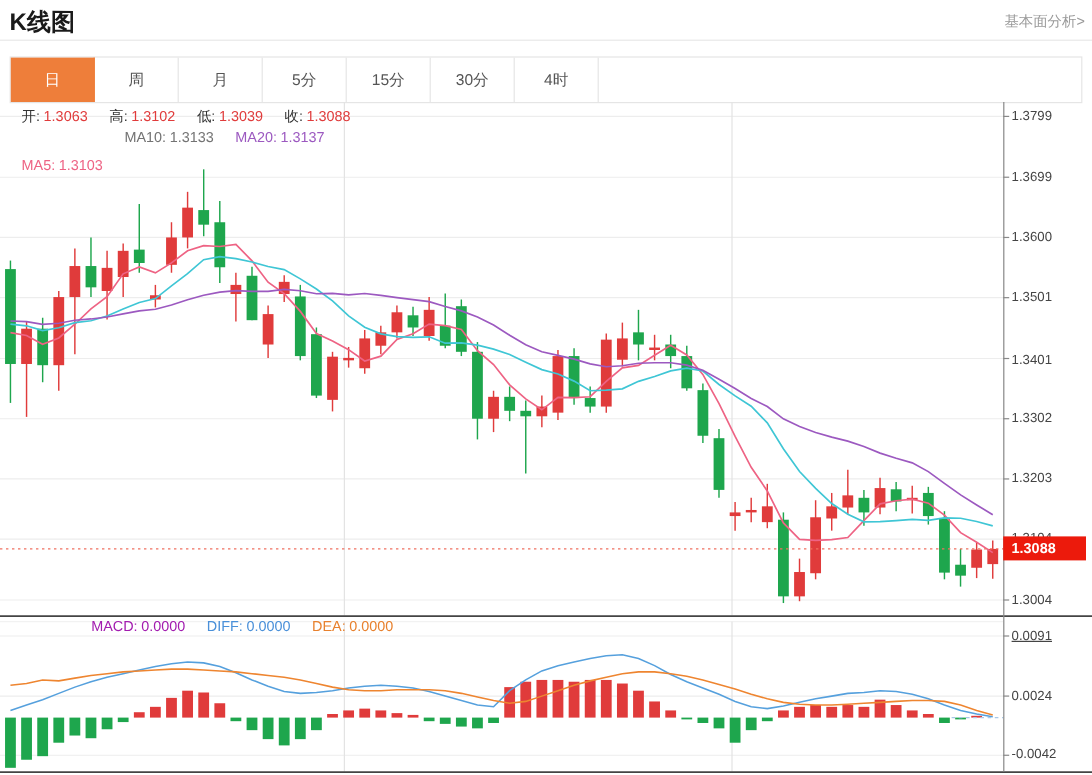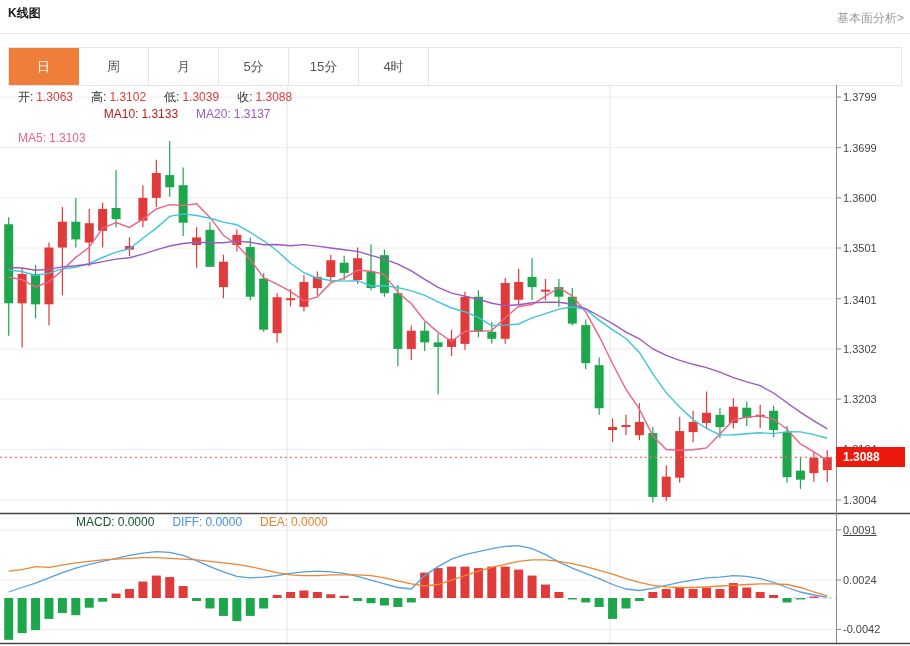--- a/index.html
+++ b/index.html
@@ -1,52 +1,53 @@
 <!DOCTYPE html>
 <html><head>
 <meta charset="utf-8">
 <style>
   html,body{margin:0;padding:0;background:#fff;}
   .stage{position:relative;width:910px;height:646px;background:#fff;overflow:hidden;
          font-family:"Liberation Sans","DejaVu Sans",sans-serif;}
-  .page-title{position:absolute;left:8px;top:5px;font-size:12px;font-weight:bold;color:#1a1a1a;}
+  .page-title{position:absolute;left:8px;top:5px;font-size:20px;font-weight:bold;color:#1a1a1a;}
   .analysis-link{position:absolute;right:6px;top:10px;font-size:12px;color:#999;cursor:pointer;}
   .header-divider{position:absolute;left:0;right:0;top:33px;border-top:1px solid #e8e8e8;}
   .tabs{position:absolute;left:8px;top:47px;width:892px;height:37px;display:flex;
         border:1px solid #e5e5e5;background:#fff;box-sizing:content-box;}
   .tab{width:70px;height:37px;line-height:37px;text-align:center;font-size:13px;color:#555;
        border-right:1px solid #e5e5e5;box-sizing:border-box;cursor:pointer;flex:0 0 auto;}
   .tab.active{background:#ee7e3a;color:#fff;border-right-color:#ee7e3a;}
   #chart-svg{position:absolute;left:0;top:0;}
   .inforow{position:absolute;left:18px;display:flex;gap:18px;font-size:12px;white-space:nowrap;text-align:right;}
   .inforow span{display:inline-block;}
   .lab{color:#333;margin-right:3px;}
   .val-red{color:#e03b3b;}
-  .ma5{color:#ee6384;margin-top:12px;} .ma10{color:#b91c1c;} .ma20{color:#9c59c0;}
-  .macd-l{color:#14532d;margin-left:29px;} .diff-l{color:#4a90d9;} .dea-l{color:#e8812e;}
+  .ma5{color:#ee6384;margin-top:12px;} .ma10{color:#737373;} .ma20{color:#9c59c0;}
+  .macd-l{color:#a21caf;margin-left:29px;} .diff-l{color:#4a90d9;} .dea-l{color:#e8812e;}
   .ylab{position:absolute;left:843px;font-size:11px;color:#444;}
   .ptag{position:absolute;left:836px;top:447px;width:69px;height:20px;background:#ec1a0c;
         color:#fff;font-size:12px;font-weight:bold;line-height:20px;padding-left:7px;
         box-sizing:border-box;}
 </style>
 </head>
 <body>
 
 <div class="stage">
 
   <div class="page-title">K线图</div>
   <div class="analysis-link">基本面分析&gt;</div>
   <div class="header-divider"></div>
 
   <div class="tabs" id="tabs">
       <div class="tab active">日</div>
       <div class="tab">周</div>
       <div class="tab">月</div>
       <div class="tab">5分</div>
       <div class="tab">15分</div>
+      <div class="tab">30分</div>
       <div class="tab">4时</div>
     </div>
 
   <svg id="chart-svg" width="910" height="646">
       <line x1="0" y1="97" x2="836" y2="97" stroke="#ededed"></line>
       <line x1="0" y1="147.69182389937112" x2="836" y2="147.69182389937112" stroke="#ededed"></line>
       <line x1="0" y1="197.87672955974745" x2="836" y2="197.87672955974745" stroke="#ededed"></line>
       <line x1="0" y1="248.06163522012488" x2="836" y2="248.06163522012488" stroke="#ededed"></line>
       <line x1="0" y1="298.75345911949603" x2="836" y2="298.75345911949603" stroke="#ededed"></line>
       <line x1="0" y1="348.9383647798735" x2="836" y2="348.9383647798735" stroke="#ededed"></line>

